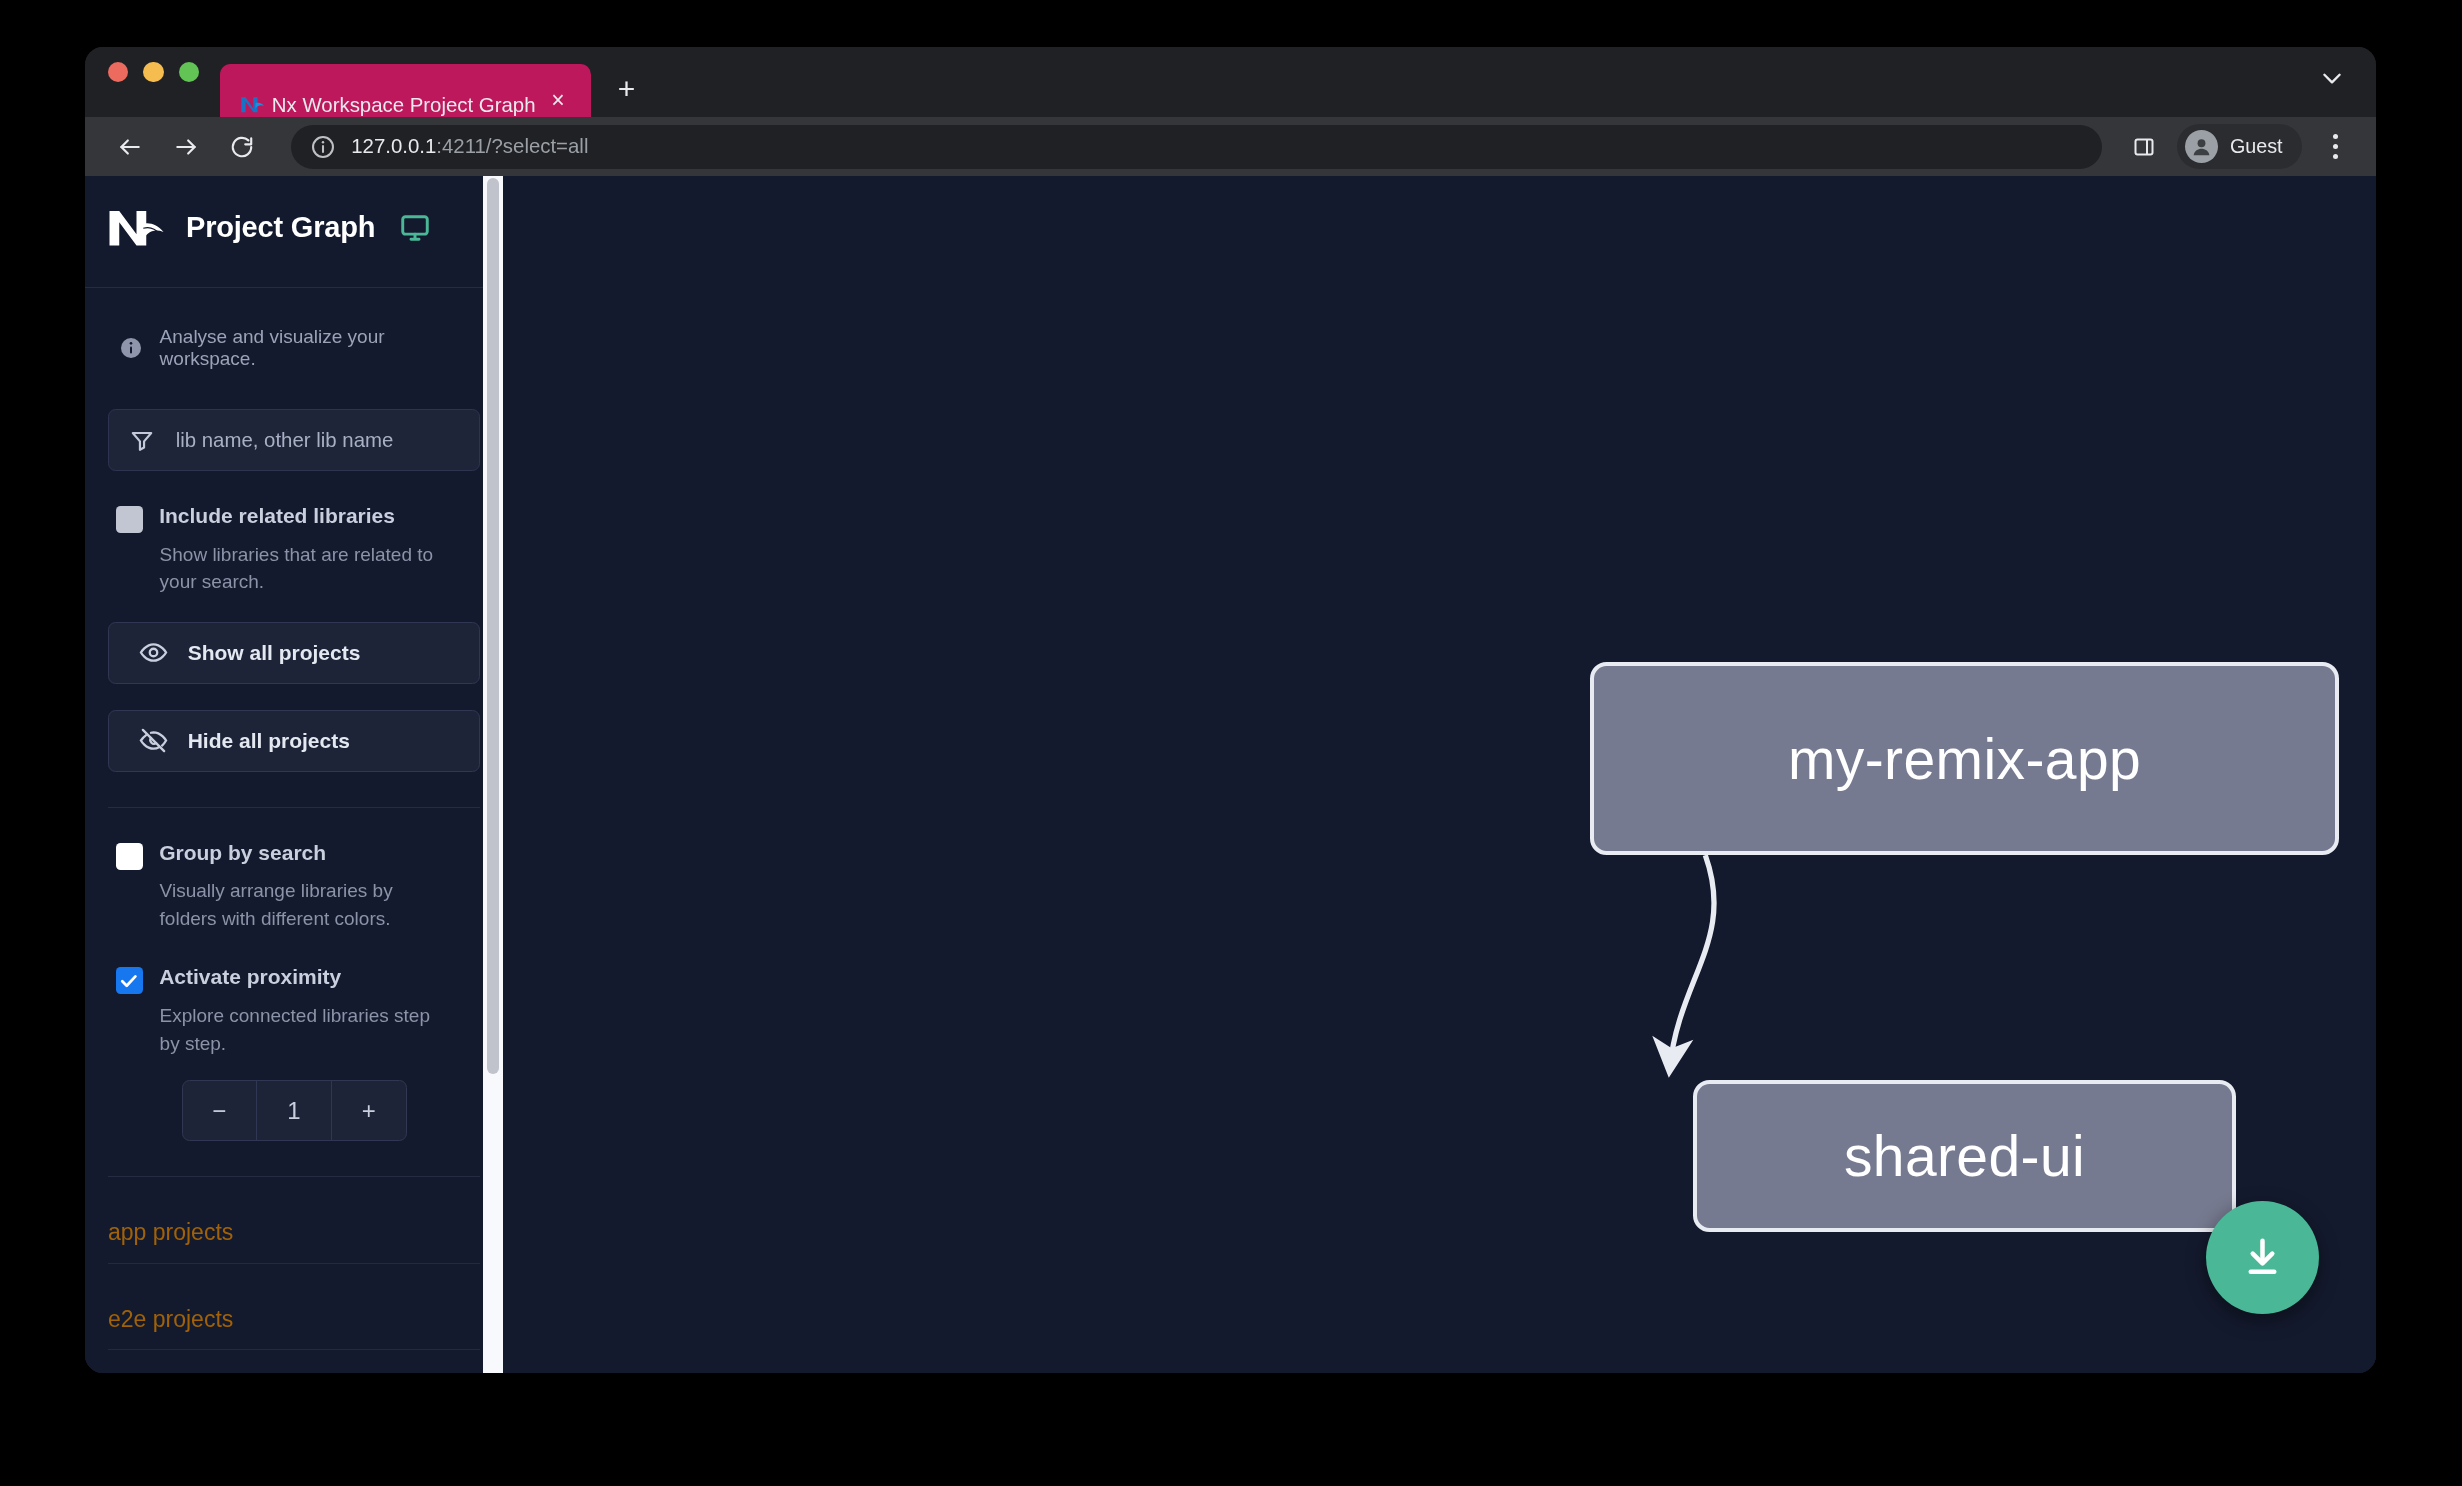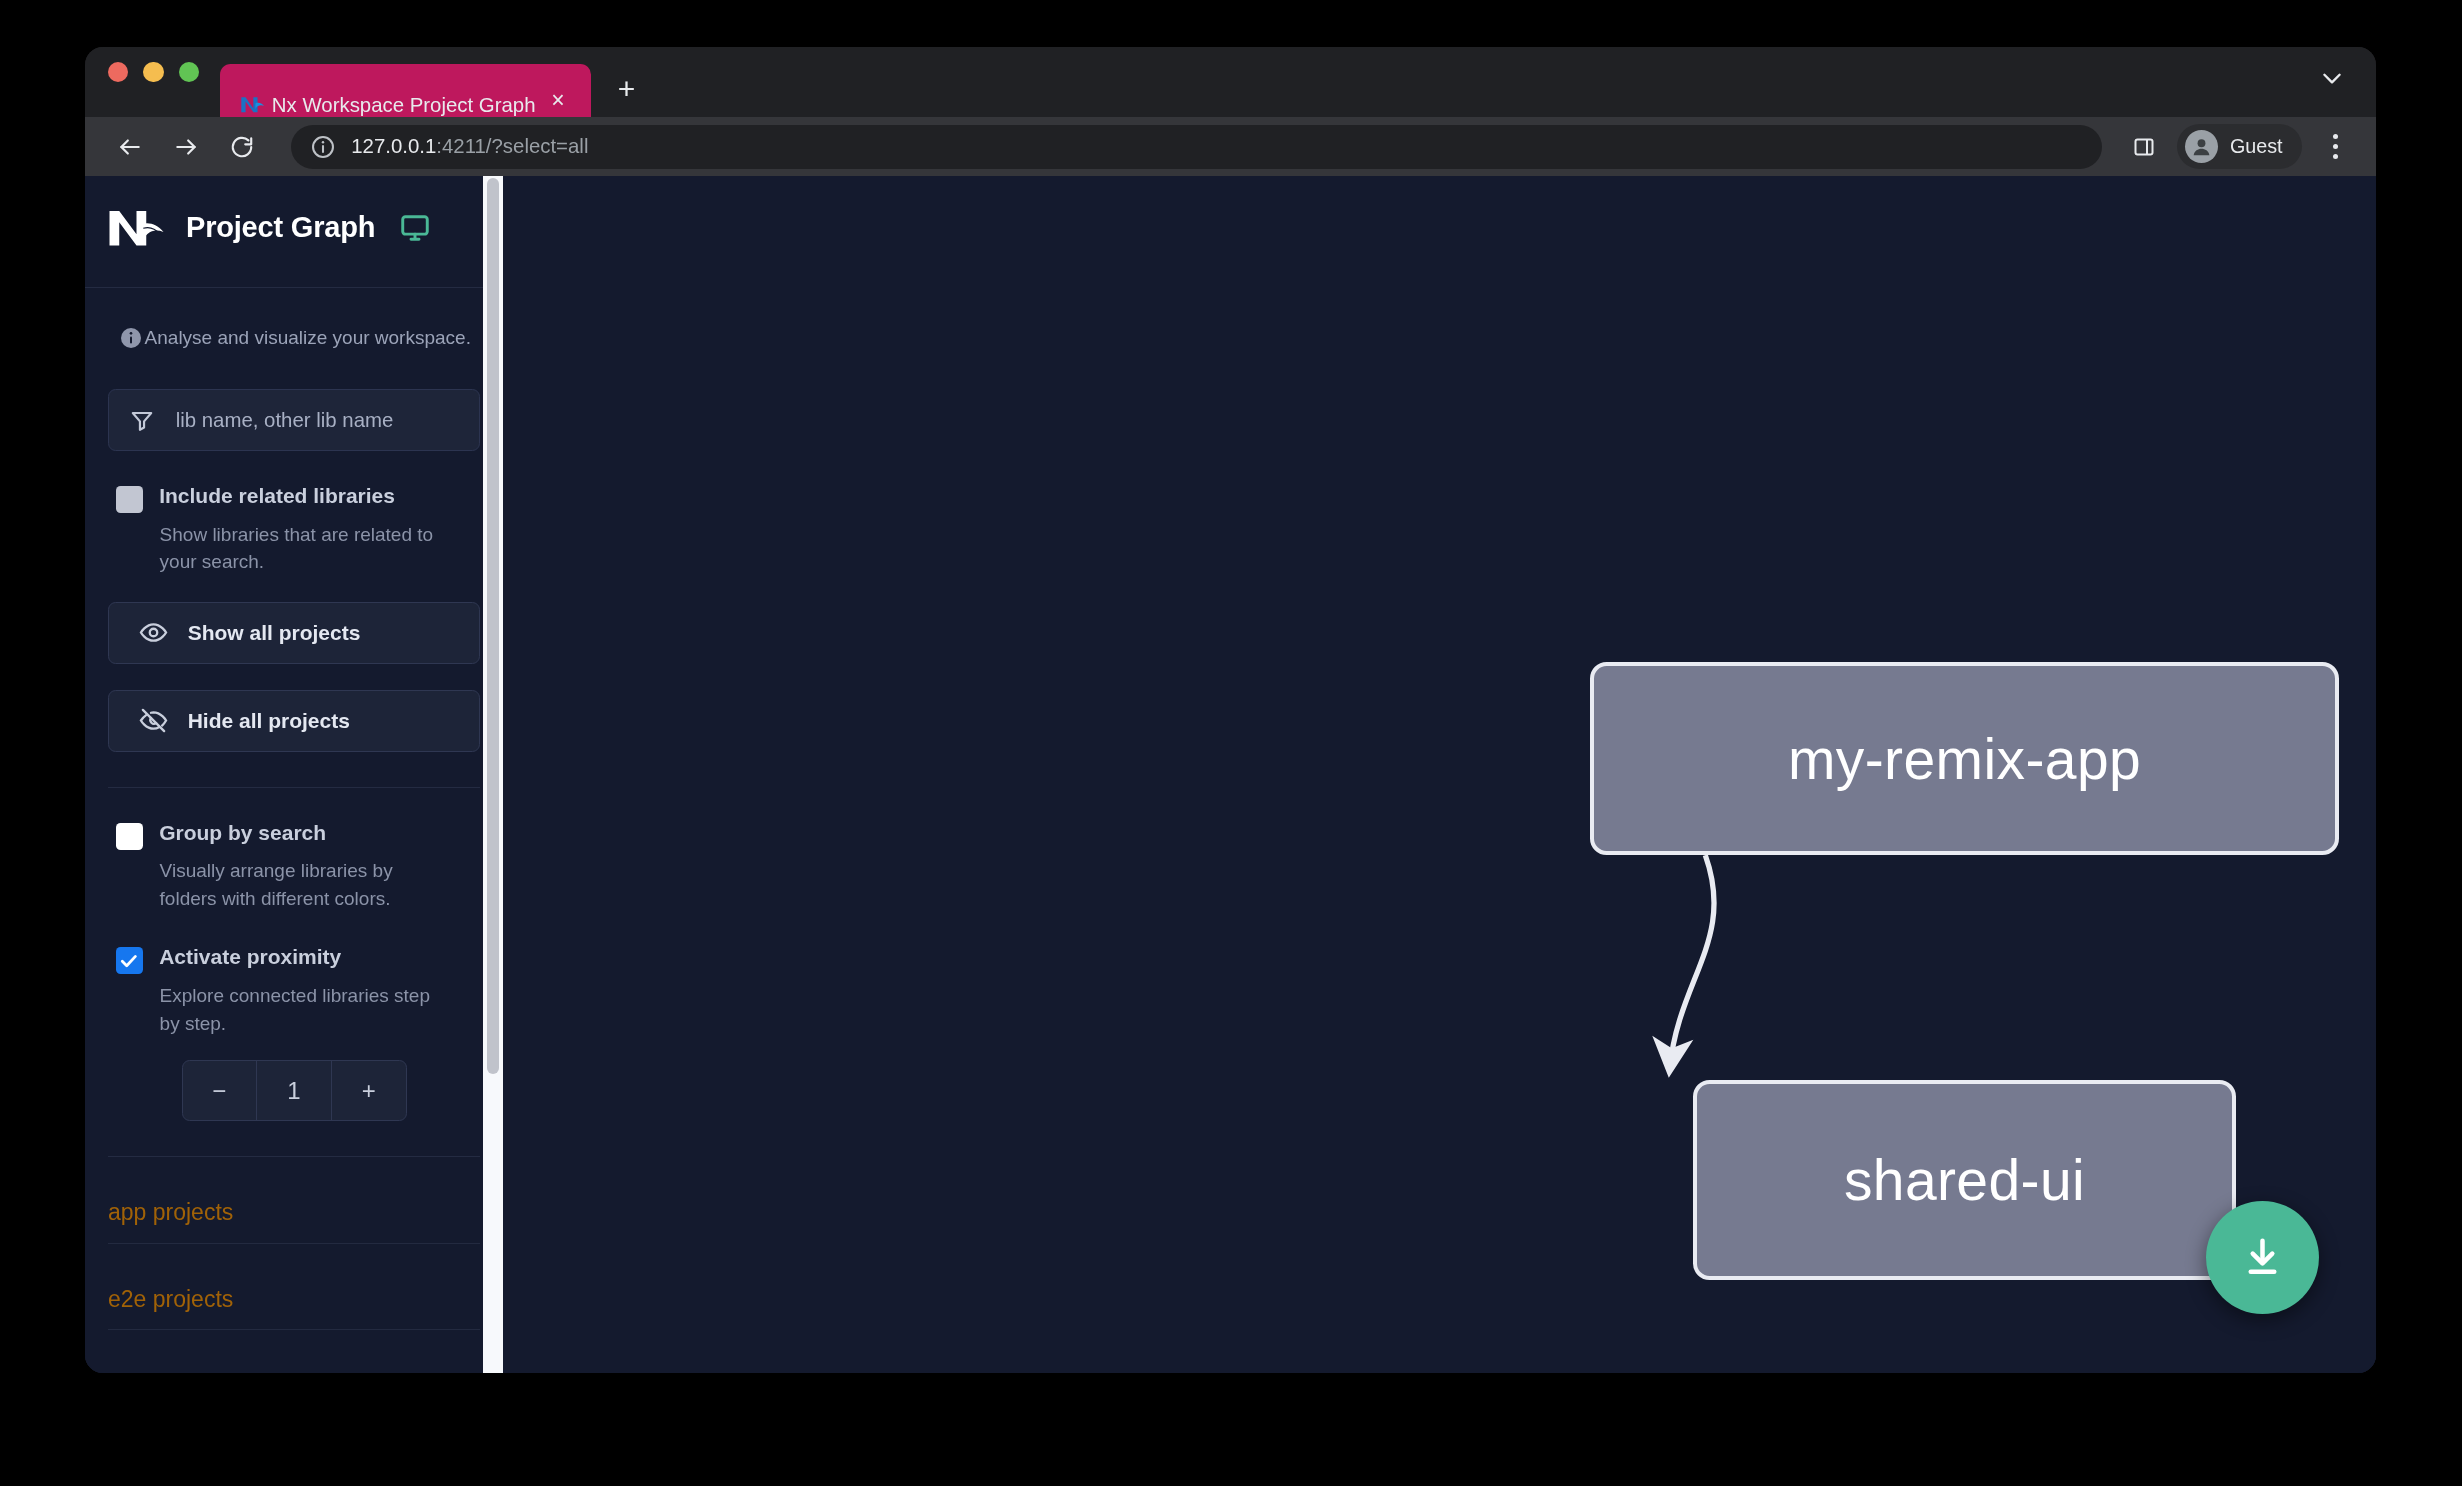--- a/index.html
+++ b/index.html
@@ -175,21 +175,21 @@
 
   .sb-scroll {
     flex: 1;
     overflow: hidden;
     display: flex; flex-direction: column;
     min-height: 0;
   }
   .sb-inner { padding: 0 23px; }
 
   .sb-note {
-    display: flex; align-items: center; gap: 2px;
+    display: flex; align-items: center; gap: 17px;
     padding: 38px 0 0 10.6px;
     color: #9ba3b8; font-size: 19px;
   }
   .info-icon { width: 24px; height: 24px; flex: none; }
 
   .filter-box {
     margin-top: 39px;
     height: 62px;
     background: #1e2539;
     border: 1.5px solid #2c3450;
@@ -292,21 +292,21 @@
     position: absolute;
     background: #767a90;
     border: 4.5px solid #e9ebf2;
     border-radius: 16.6px;
     display: flex; align-items: center; justify-content: center;
     color: #ffffff;
     font-size: 57px;
     letter-spacing: 0.4px;
   }
   #node-0 { left: 1087px; top: 486px; width: 749px; height: 193px; }
-  #node-1 { left: 1190px; top: 904px; width: 543px; height: 200px; }
+  #node-1 { left: 1190px; top: 904px; width: 543px; height: 152px; }
 
   .edge-layer {
     position: absolute; inset: 0;
     pointer-events: none;
   }
 
   .fab {
     position: absolute;
     right: 57px; bottom: 59px;
     width: 113px; height: 113px;

